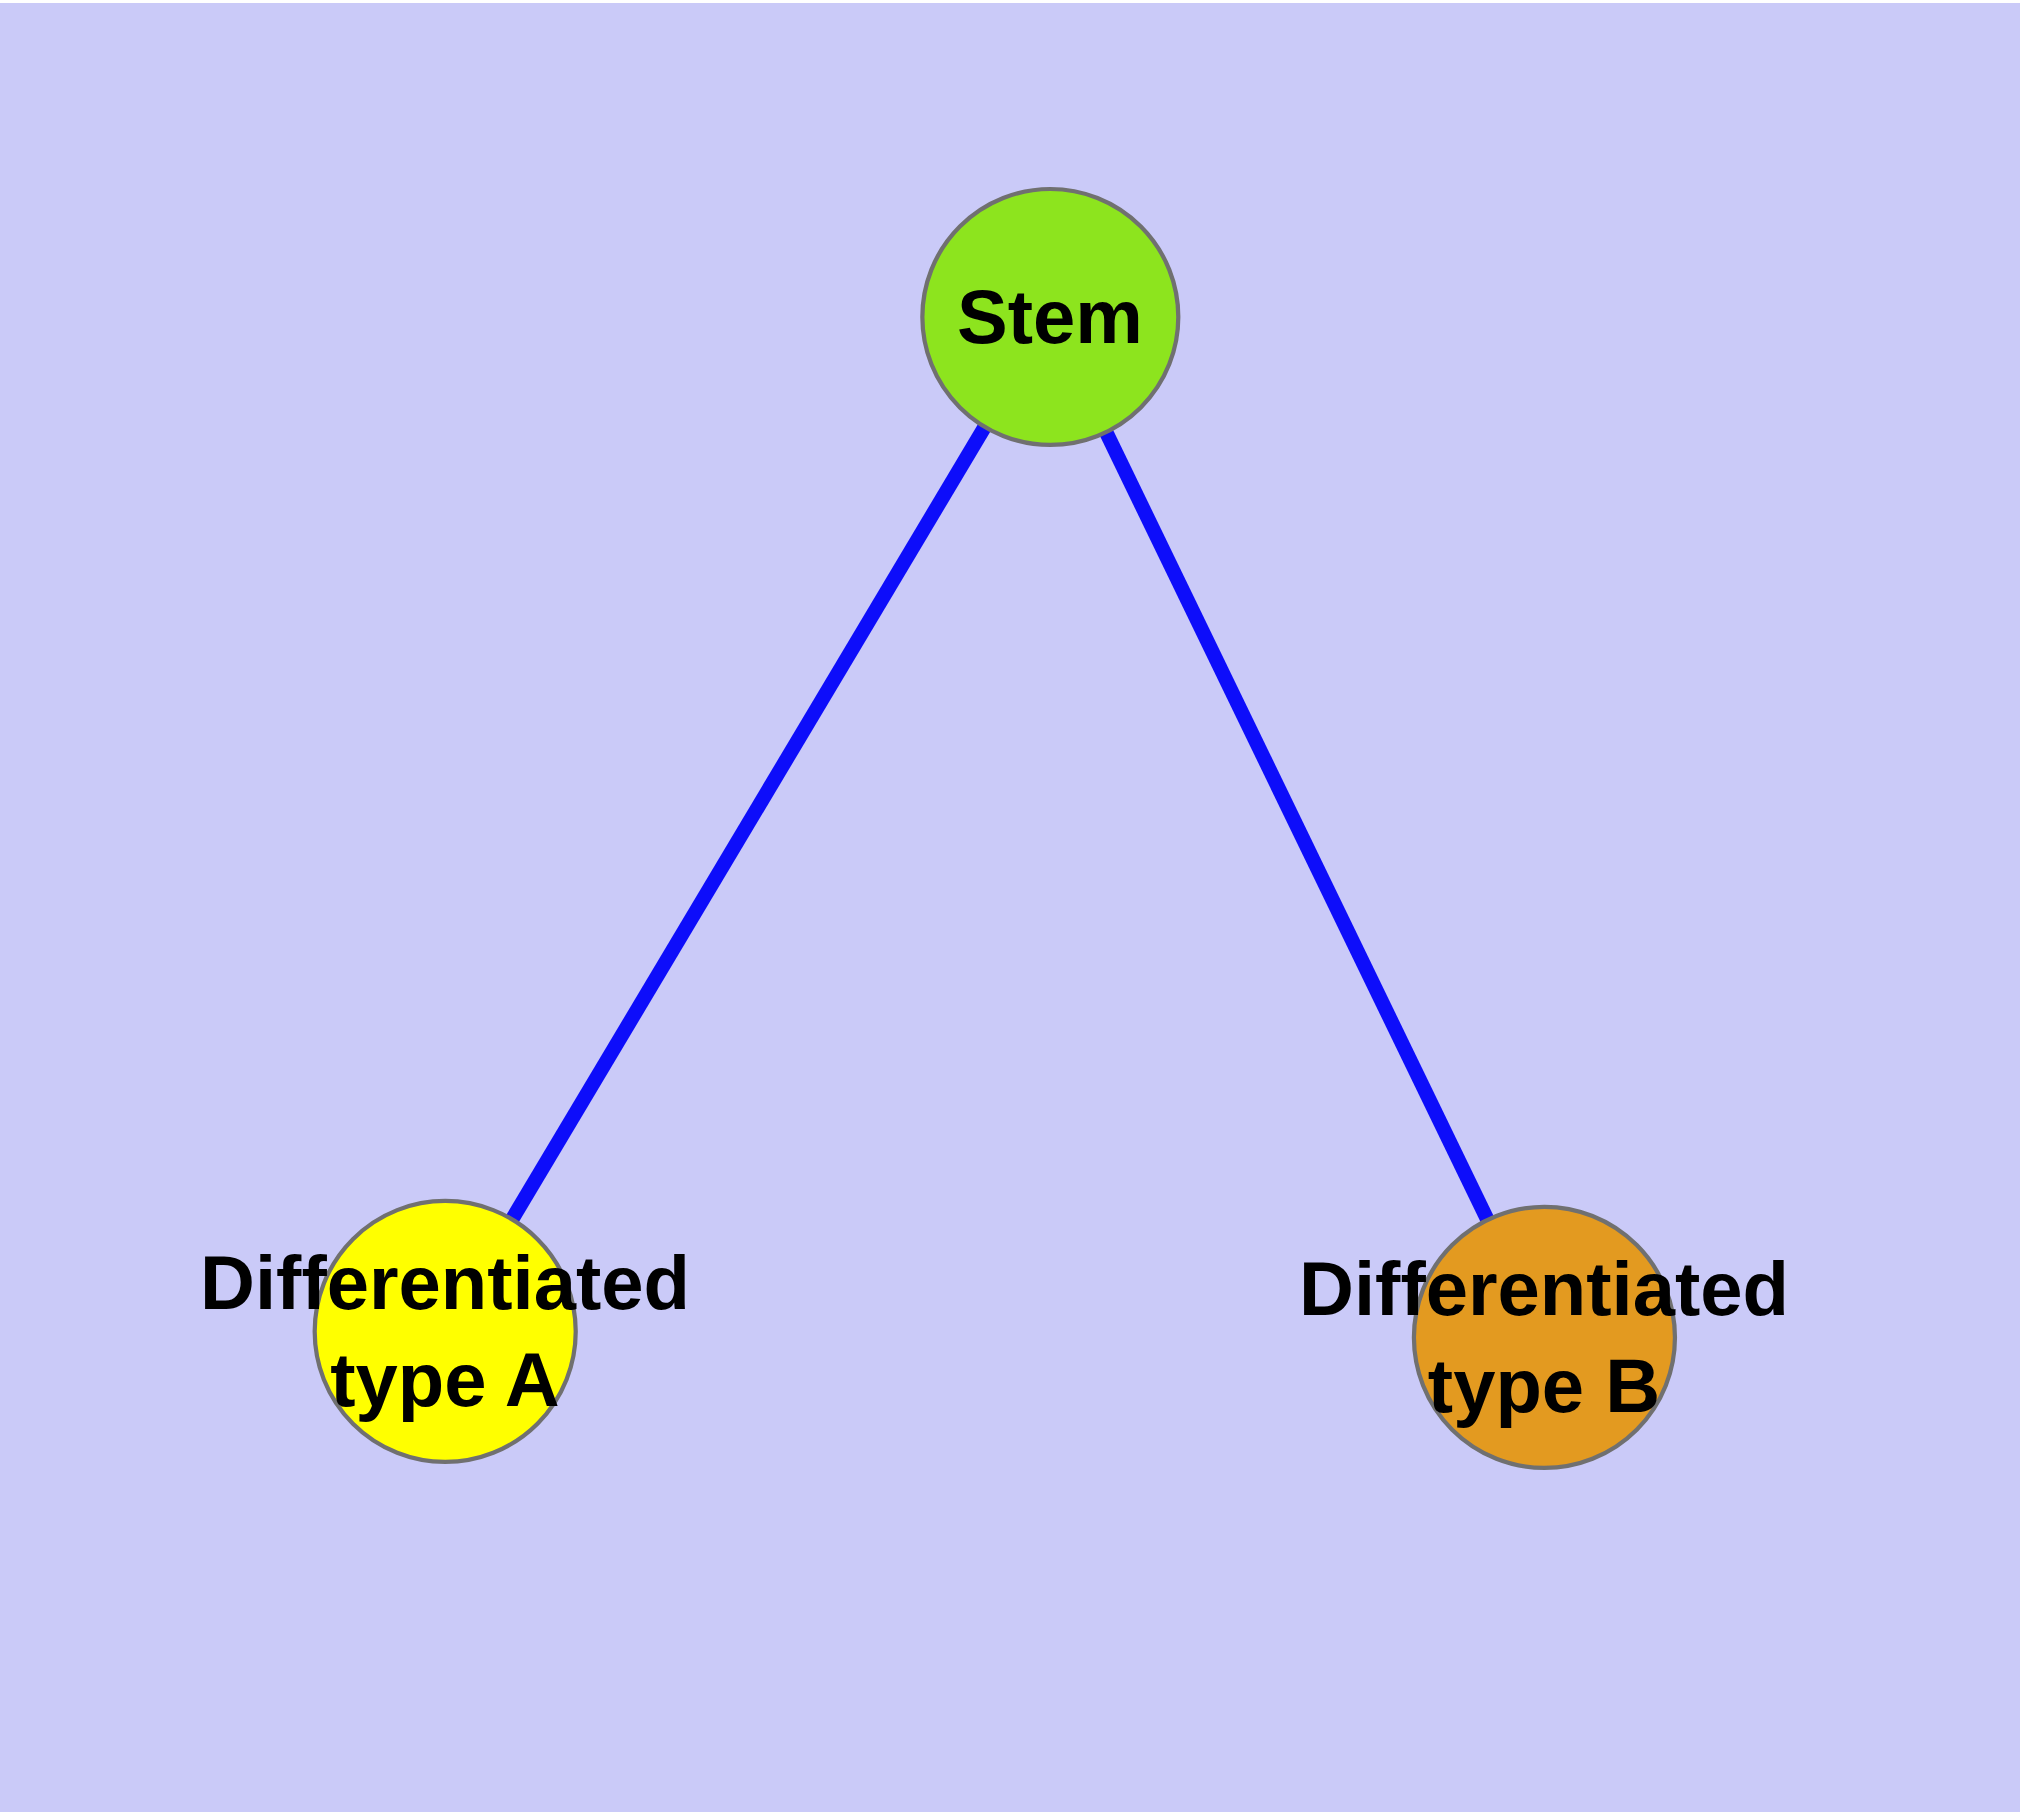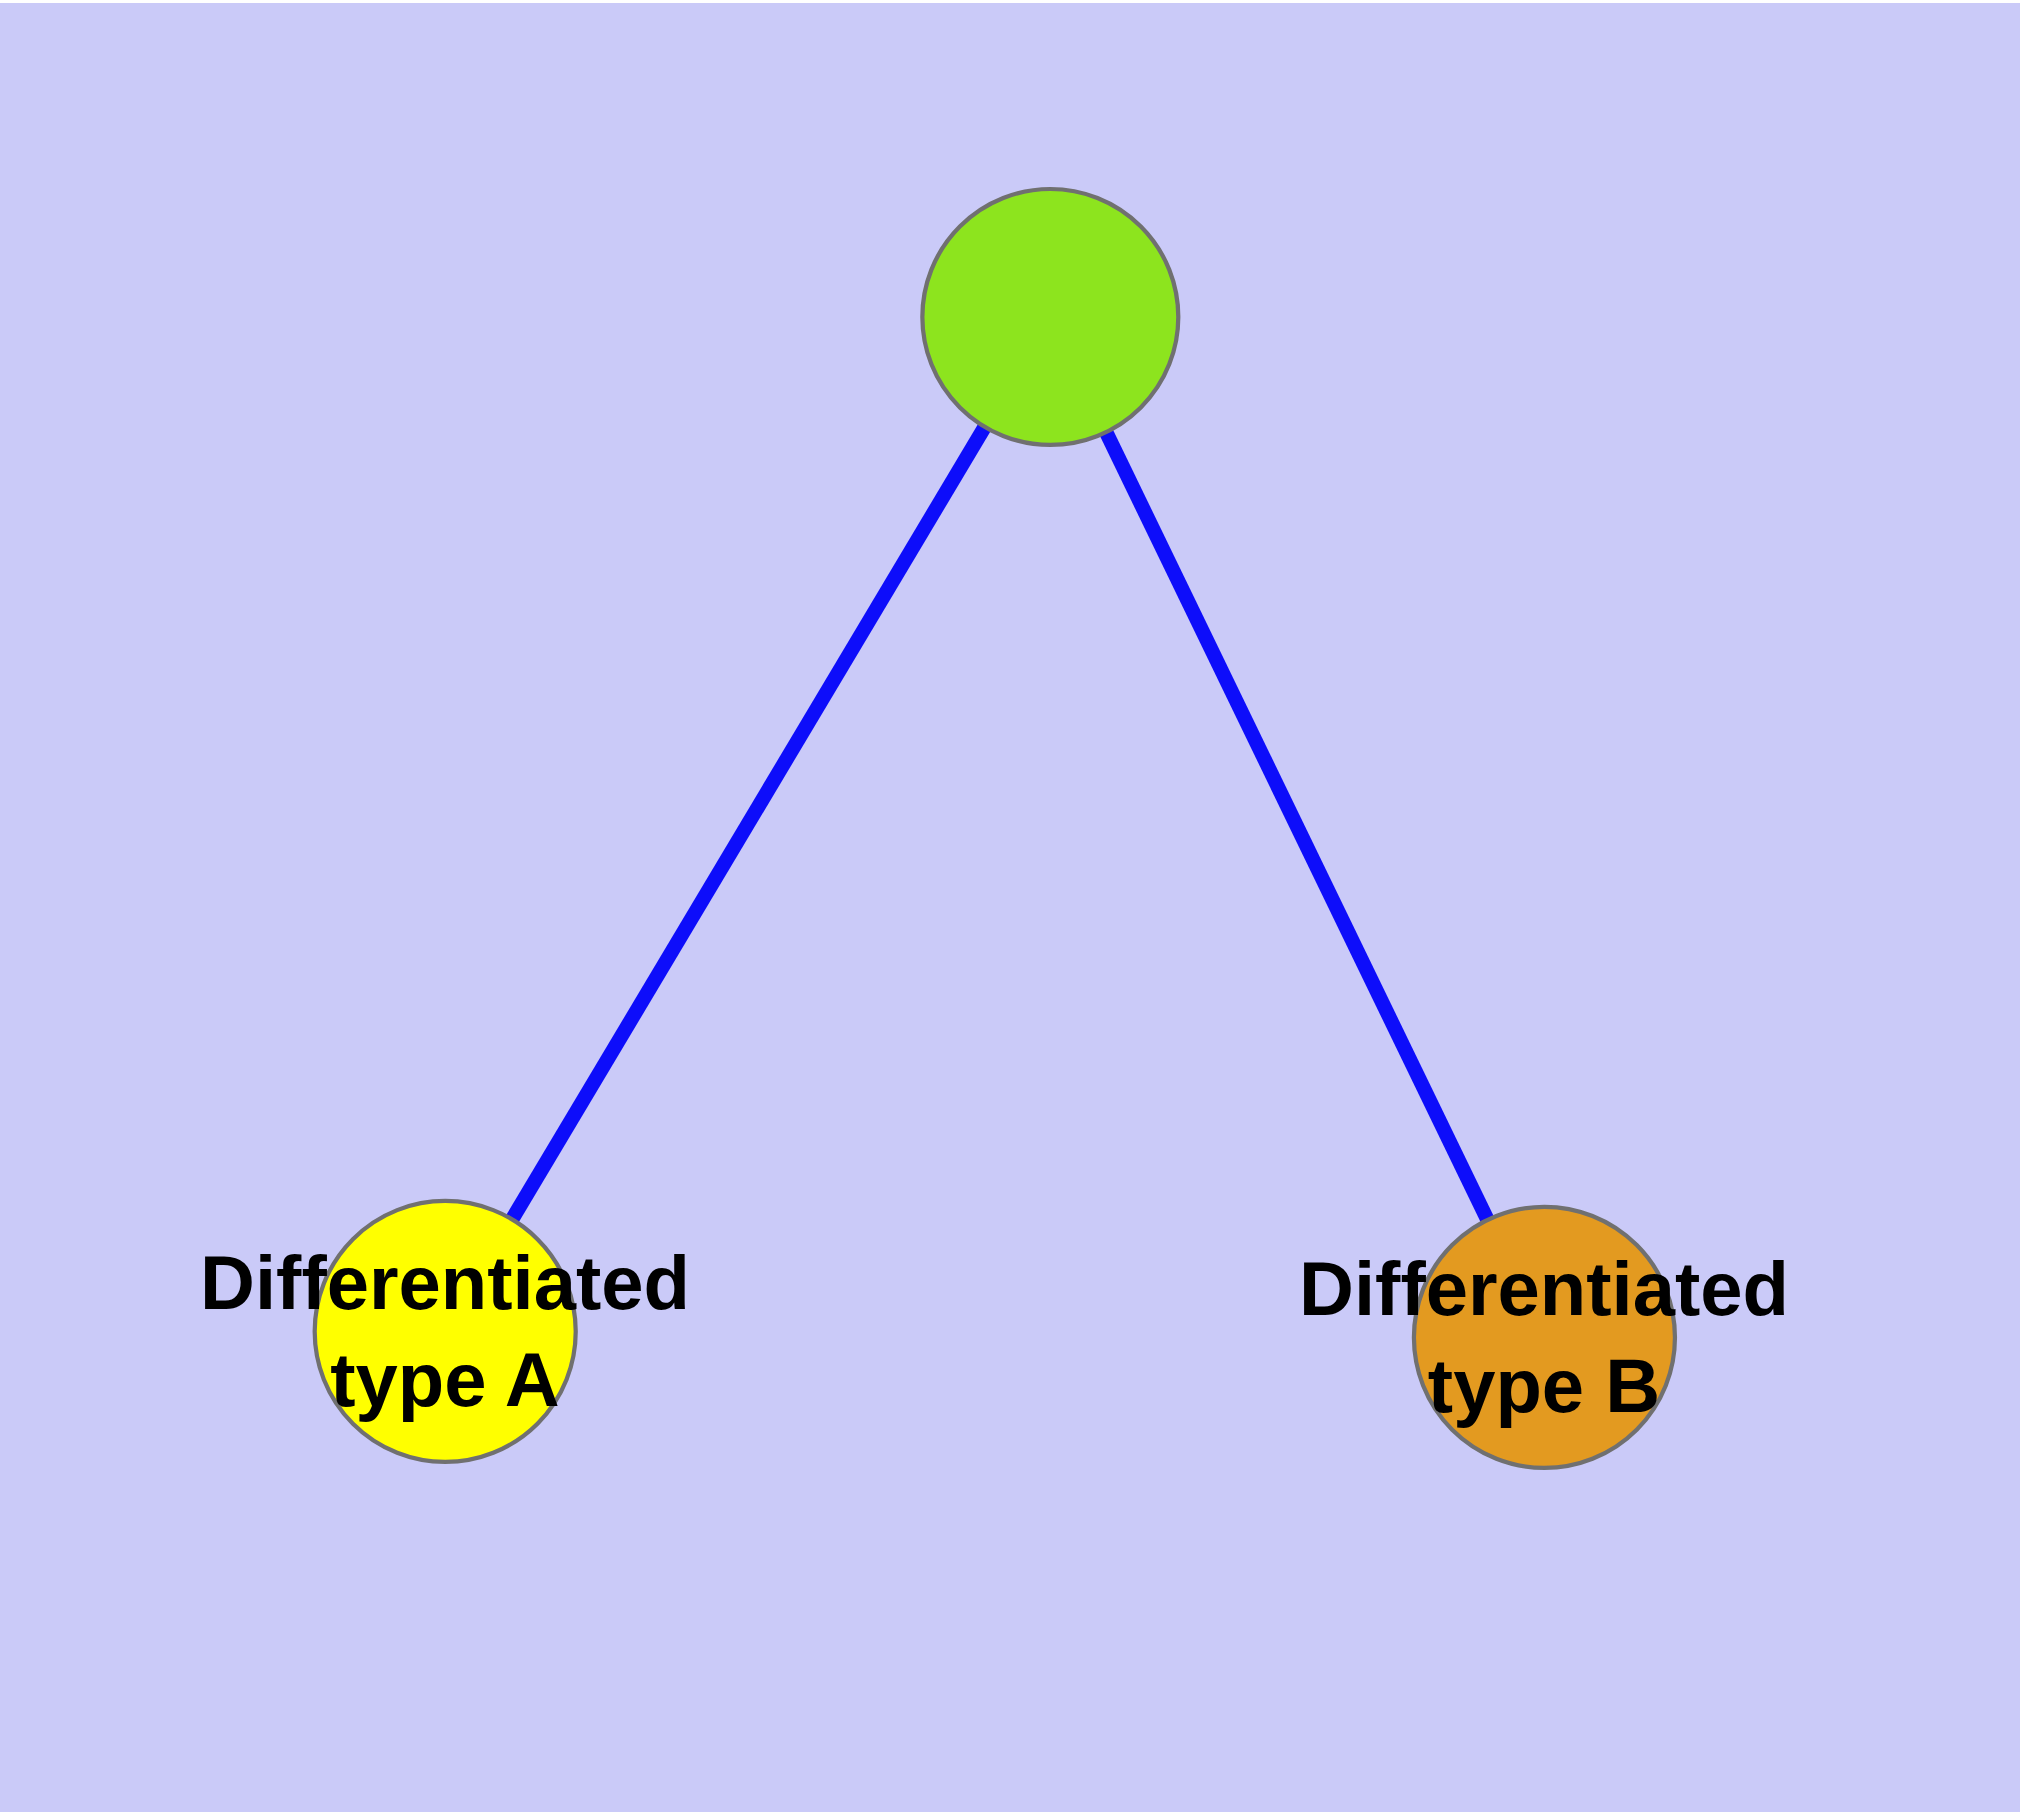--- a/index.html
+++ b/index.html
@@ -61,20 +61,21 @@
 
     <line x1="1239" y1="374" x2="1822" y2="1578" stroke="#0d0dfa"></line>
 
     <circle cx="1239" cy="374" r="151" fill="#8de41e" stroke="#707070"></circle>
 
     <circle cx="525" cy="1571" r="154" fill="#ffff00" stroke="#707070"></circle>
 
     <circle cx="1822" cy="1578" r="154" fill="#e39a20" stroke="#707070"></circle>
   </svg>
 
+  <div class="node-label" style="left: 1050px; top: 317px; color: rgb(0, 0, 0);">Stem</div>
 
   <div class="node-label" style="left: 445px; top: 1331px; color: rgb(0, 0, 0);">Differentiated
 type A</div>
 
   <div class="node-label" style="left: 1544px; top: 1337px; color: rgb(0, 0, 0);">Differentiated
 type B</div>
 
   <div class="top-edge"></div>
 
 </div>

